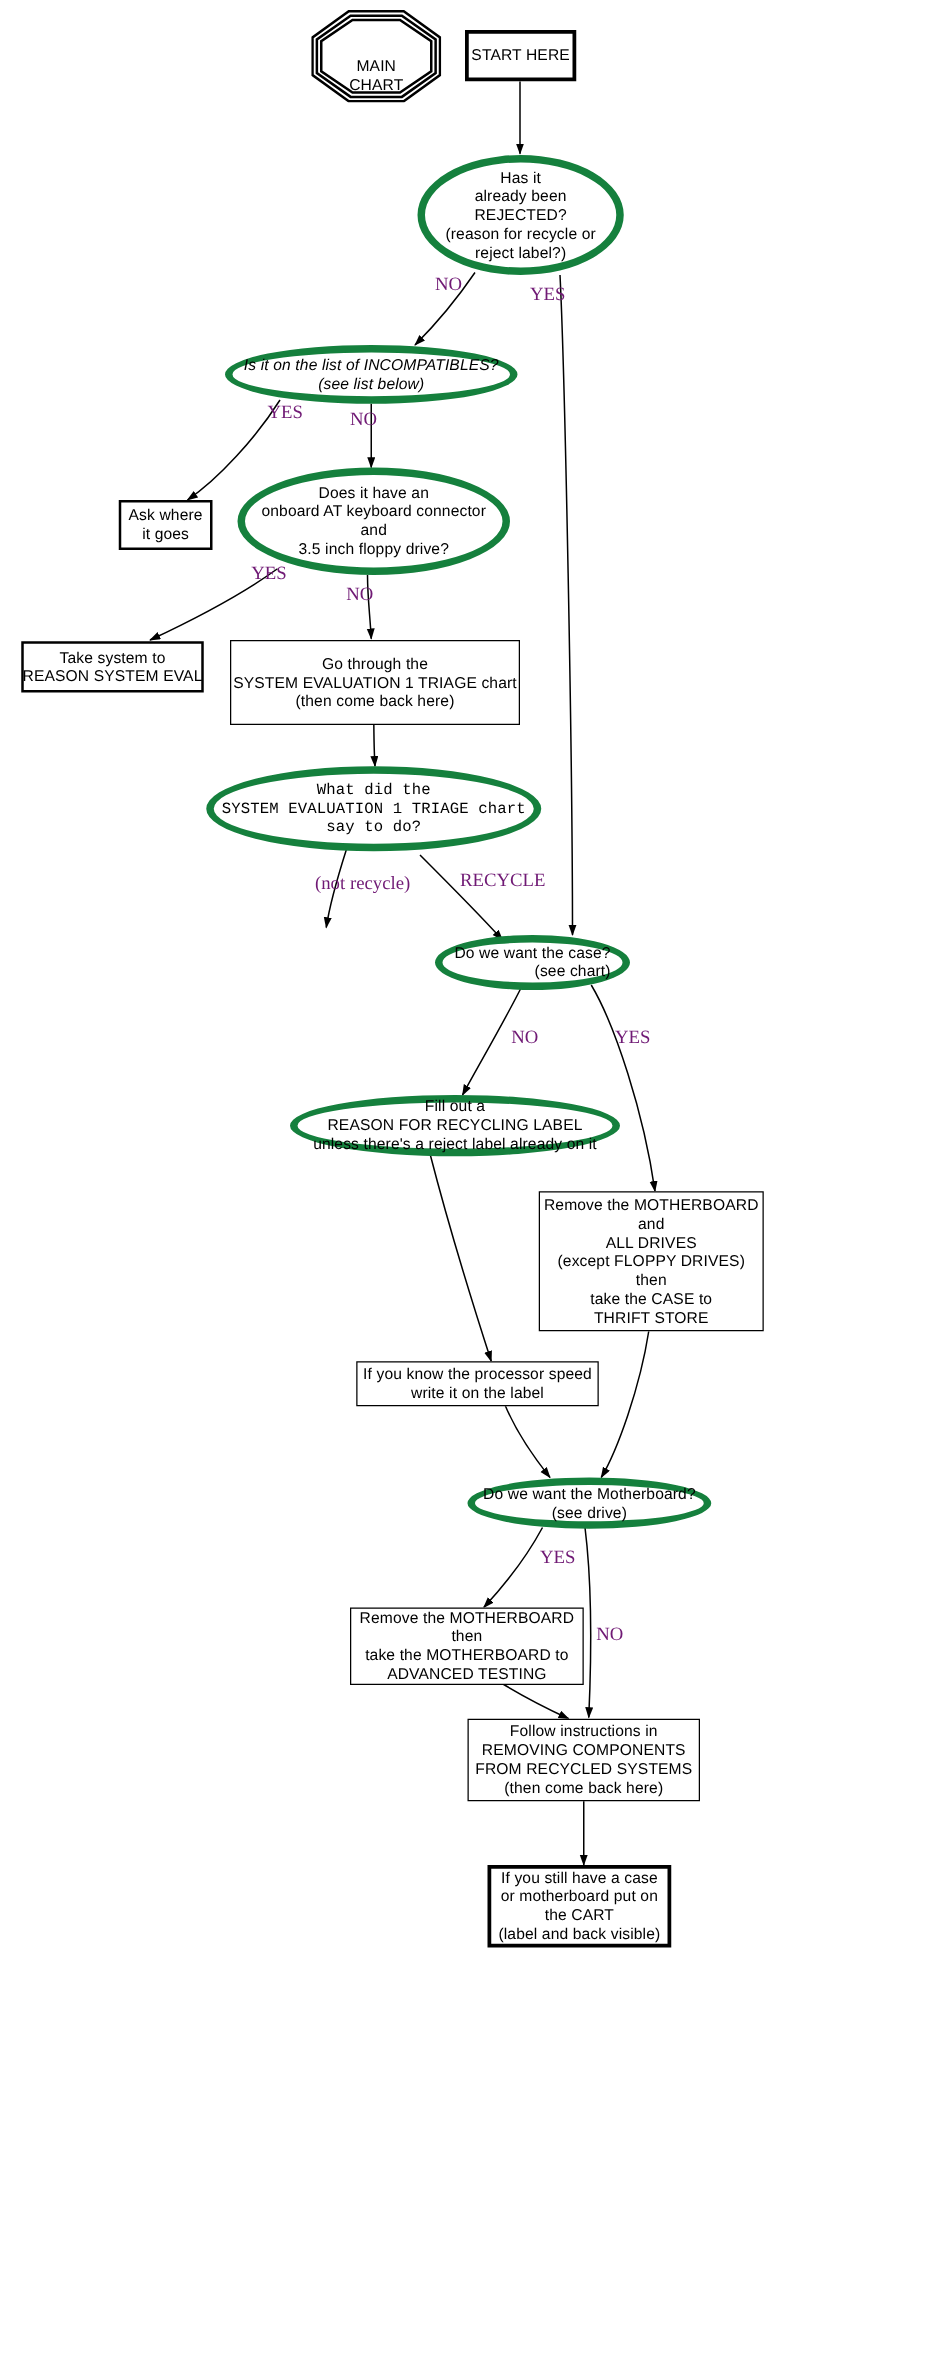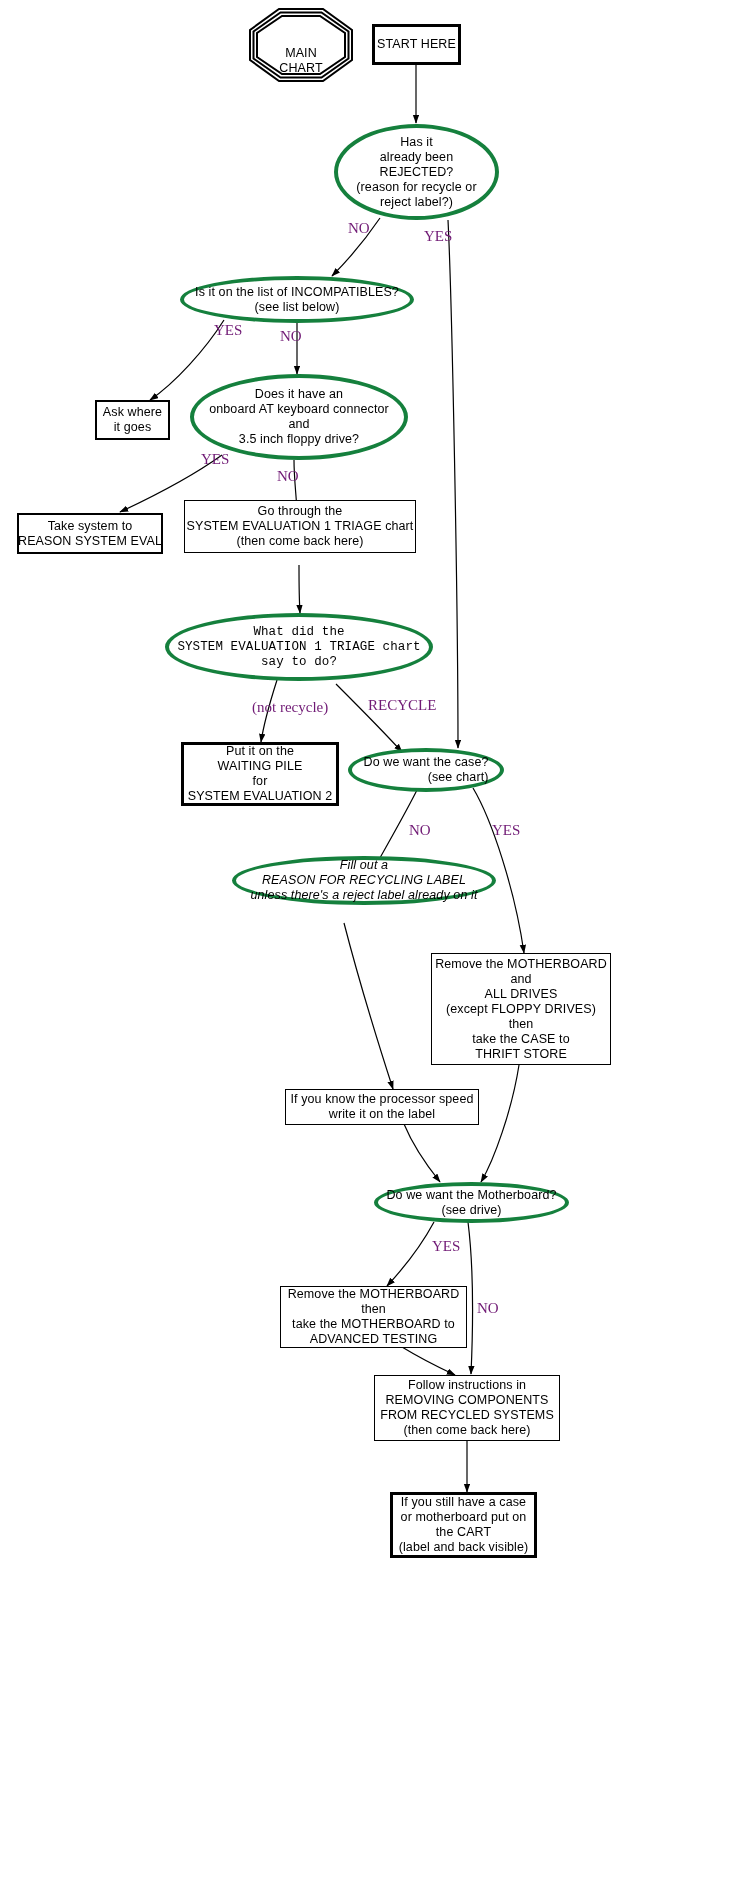--- a/index.html
+++ b/index.html
@@ -3,21 +3,21 @@
 <meta charset="utf-8">
 <style>
   html,body{margin:0;padding:0;background:#ffffff;}
   #page{position:relative;width:742px;height:1890px;background:#ffffff;overflow:hidden;
         font-family:"Liberation Sans",sans-serif;}
   .node{position:absolute;box-sizing:border-box;display:flex;align-items:center;
         justify-content:center;text-align:center;color:#000;}
   .box{border:1px solid #000;background:#fff;}
   .box.thick{border-width:3px;}
   .box.med{border-width:2px;}
-  .ell{border:4px solid #15803d;border-radius:50%;background:#fff;}
+  .ell{border:6px solid #15803d;border-radius:50%;background:#fff;}
   .nodetxt{font-family:"Liberation Sans",sans-serif;font-size:12.5px;line-height:15px;
            white-space:pre;letter-spacing:.1px;}
   .edgelabel{position:absolute;font-family:"Liberation Serif",serif;font-size:15px;
              color:#701a75;white-space:nowrap;}
   #edges{position:absolute;left:0;top:0;width:742px;height:1890px;overflow:visible;}
   .oct{position:absolute;}
 </style>
 </head>
 <body>
 
@@ -82,51 +82,47 @@
 CHART</div>
 
   <div class="node box thick nodetxt" style="left:372px;top:24px;width:89px;height:41px;">START HERE</div>
 
   <div class="node ell nodetxt" style="left:334px;top:124px;width:165px;height:96px;">Has it
 already been
 REJECTED?
 (reason for recycle or
 reject label?)</div>
 
-  <div class="node ell nodetxt" style="left:180px;top:276px;width:234px;height:47px;">Is it on the list of INCOMPATIBLES?
+  <div class="node ell nodetxt" style="left:180px;top:276px;width:234px;height:47px;font-style:italic;">Is it on the list of INCOMPATIBLES?
 (see list below)</div>
 
   <div class="node box med nodetxt" style="left:95px;top:400px;width:75px;height:40px;">Ask where
 it goes</div>
 
   <div class="node ell nodetxt" style="left:190px;top:374px;width:218px;height:86px;">Does it have an
 onboard AT keyboard connector
 and
 3.5 inch floppy drive?</div>
 
   <div class="node box med nodetxt" style="left:17px;top:513px;width:146px;height:41px;">Take system to
 REASON SYSTEM EVAL</div>
 
-  <div class="node box nodetxt" style="left:184px;top:500px;width:232px;height:53px;">Go through the
+  <div class="node box nodetxt" style="left:184px;top:512px;width:232px;height:68px;">Go through the
 SYSTEM EVALUATION 1 TRIAGE chart
 (then come back here)</div>
 
   <div class="node ell nodetxt" style="left:165px;top:613px;width:268px;height:68px;font-family:Liberation Mono, monospace;">What did the
 SYSTEM EVALUATION 1 TRIAGE chart
 say to do?</div>
 
-  <div class="node box thick nodetxt" style="left:181px;top:742px;width:158px;height:64px;">Put it on the
-WAITING PILE
-for
-SYSTEM EVALUATION 2</div>
 
   <div class="node ell nodetxt" style="left:348px;top:748px;width:156px;height:44px;text-align:right;">Do we want the case?
 (see chart)</div>
 
-  <div class="node ell nodetxt" style="left:232px;top:856px;width:264px;height:49px;font-style:italic;">Fill out a
+  <div class="node ell nodetxt" style="left:232px;top:876px;width:264px;height:49px;">Fill out a
 REASON FOR RECYCLING LABEL
 unless there's a reject label already on it</div>
 
   <div class="node box nodetxt" style="left:431px;top:953px;width:180px;height:112px;">Remove the MOTHERBOARD
 and
 ALL DRIVES
 (except FLOPPY DRIVES)
 then
 take the CASE to
 THRIFT STORE</div>

